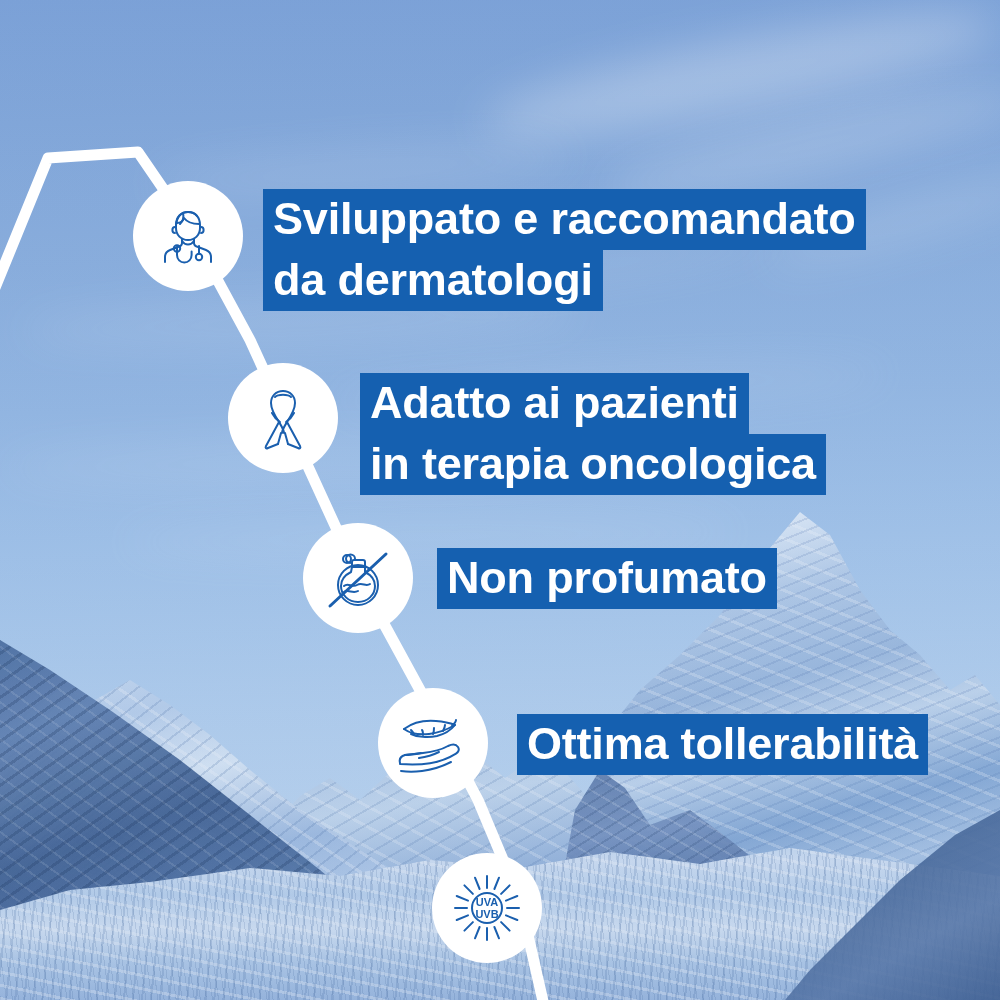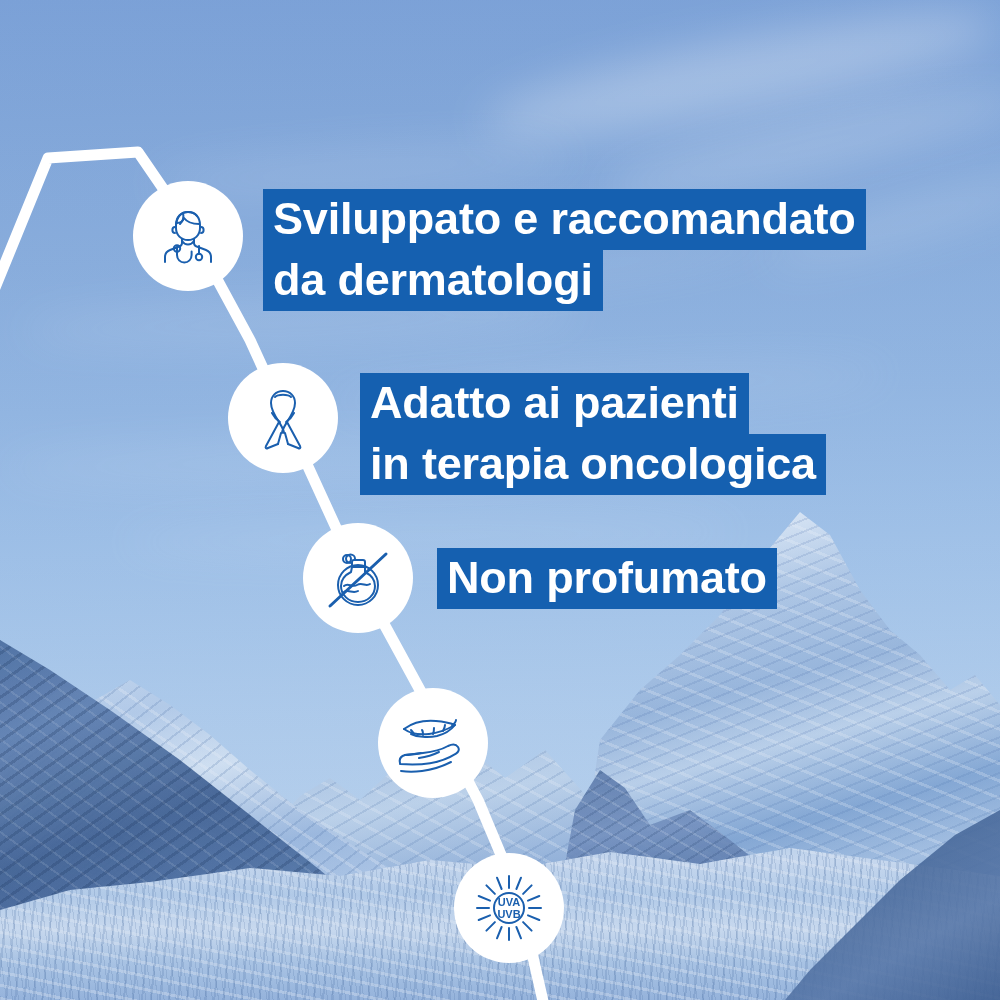--- a/index.html
+++ b/index.html
@@ -391,21 +391,21 @@
         <path d="M28 28c0-2 0-4-1-5"></path>
         <path d="M19 27c-1-2-2-3-3-4"></path>
         <path d="M5 56c-1-4 1-7 5-8 6-1 12-1 18-2 9-1 18-3 25-7 4-2 8-2 10 1 1.6 2.4.6 5-2 6.6-7 4.4-16 8-26 9.6-9 1.4-20 1.4-30 .8z"></path>
         <path d="M10 48c5 0 11-1 16-2"></path>
         <path d="M24 51c7-1 14-3 20-6"></path>
         <path d="M6 64c6 1 14 1 21 0 11-1.4 21-5 29-9"></path>
       </g>
     </svg>
   </div>
 
-  <div class="node" style="left:454px; top:853px;justify-content:center;">
+  <div class="node" style="left:432px; top:853px;justify-content:center;">
     <svg width="80" height="80" viewBox="0 0 80 80">
       <g stroke="#1A5FAE" stroke-width="2" stroke-linecap="round" fill="none">
         <circle cx="40" cy="40" r="15"></circle>
         <line x1="40" y1="8" x2="40" y2="20"></line>
         <line x1="40" y1="60" x2="40" y2="72"></line>
         <line x1="8" y1="40" x2="20" y2="40"></line>
         <line x1="60" y1="40" x2="72" y2="40"></line>
         <line x1="17.4" y1="17.4" x2="25.9" y2="25.9"></line>
         <line x1="54.1" y1="54.1" x2="62.6" y2="62.6"></line>
         <line x1="17.4" y1="62.6" x2="25.9" y2="54.1"></line>
@@ -431,15 +431,18 @@
 
   <div class="banner" style="left:263px; top:189px;">
     <span class="ln">Sviluppato e raccomandato</span>
     <span class="ln">da dermatologi</span>
   </div>
 
   <div class="banner" style="left:437px; top:548px;">
     <span class="ln">Non profumato</span>
   </div>
 
+  <div class="banner" style="left:517px; top:714px;">
+    <span class="ln">Ottima tollerabilità</span>
+  </div>
 
 
 </div>
 
 </body></html>

